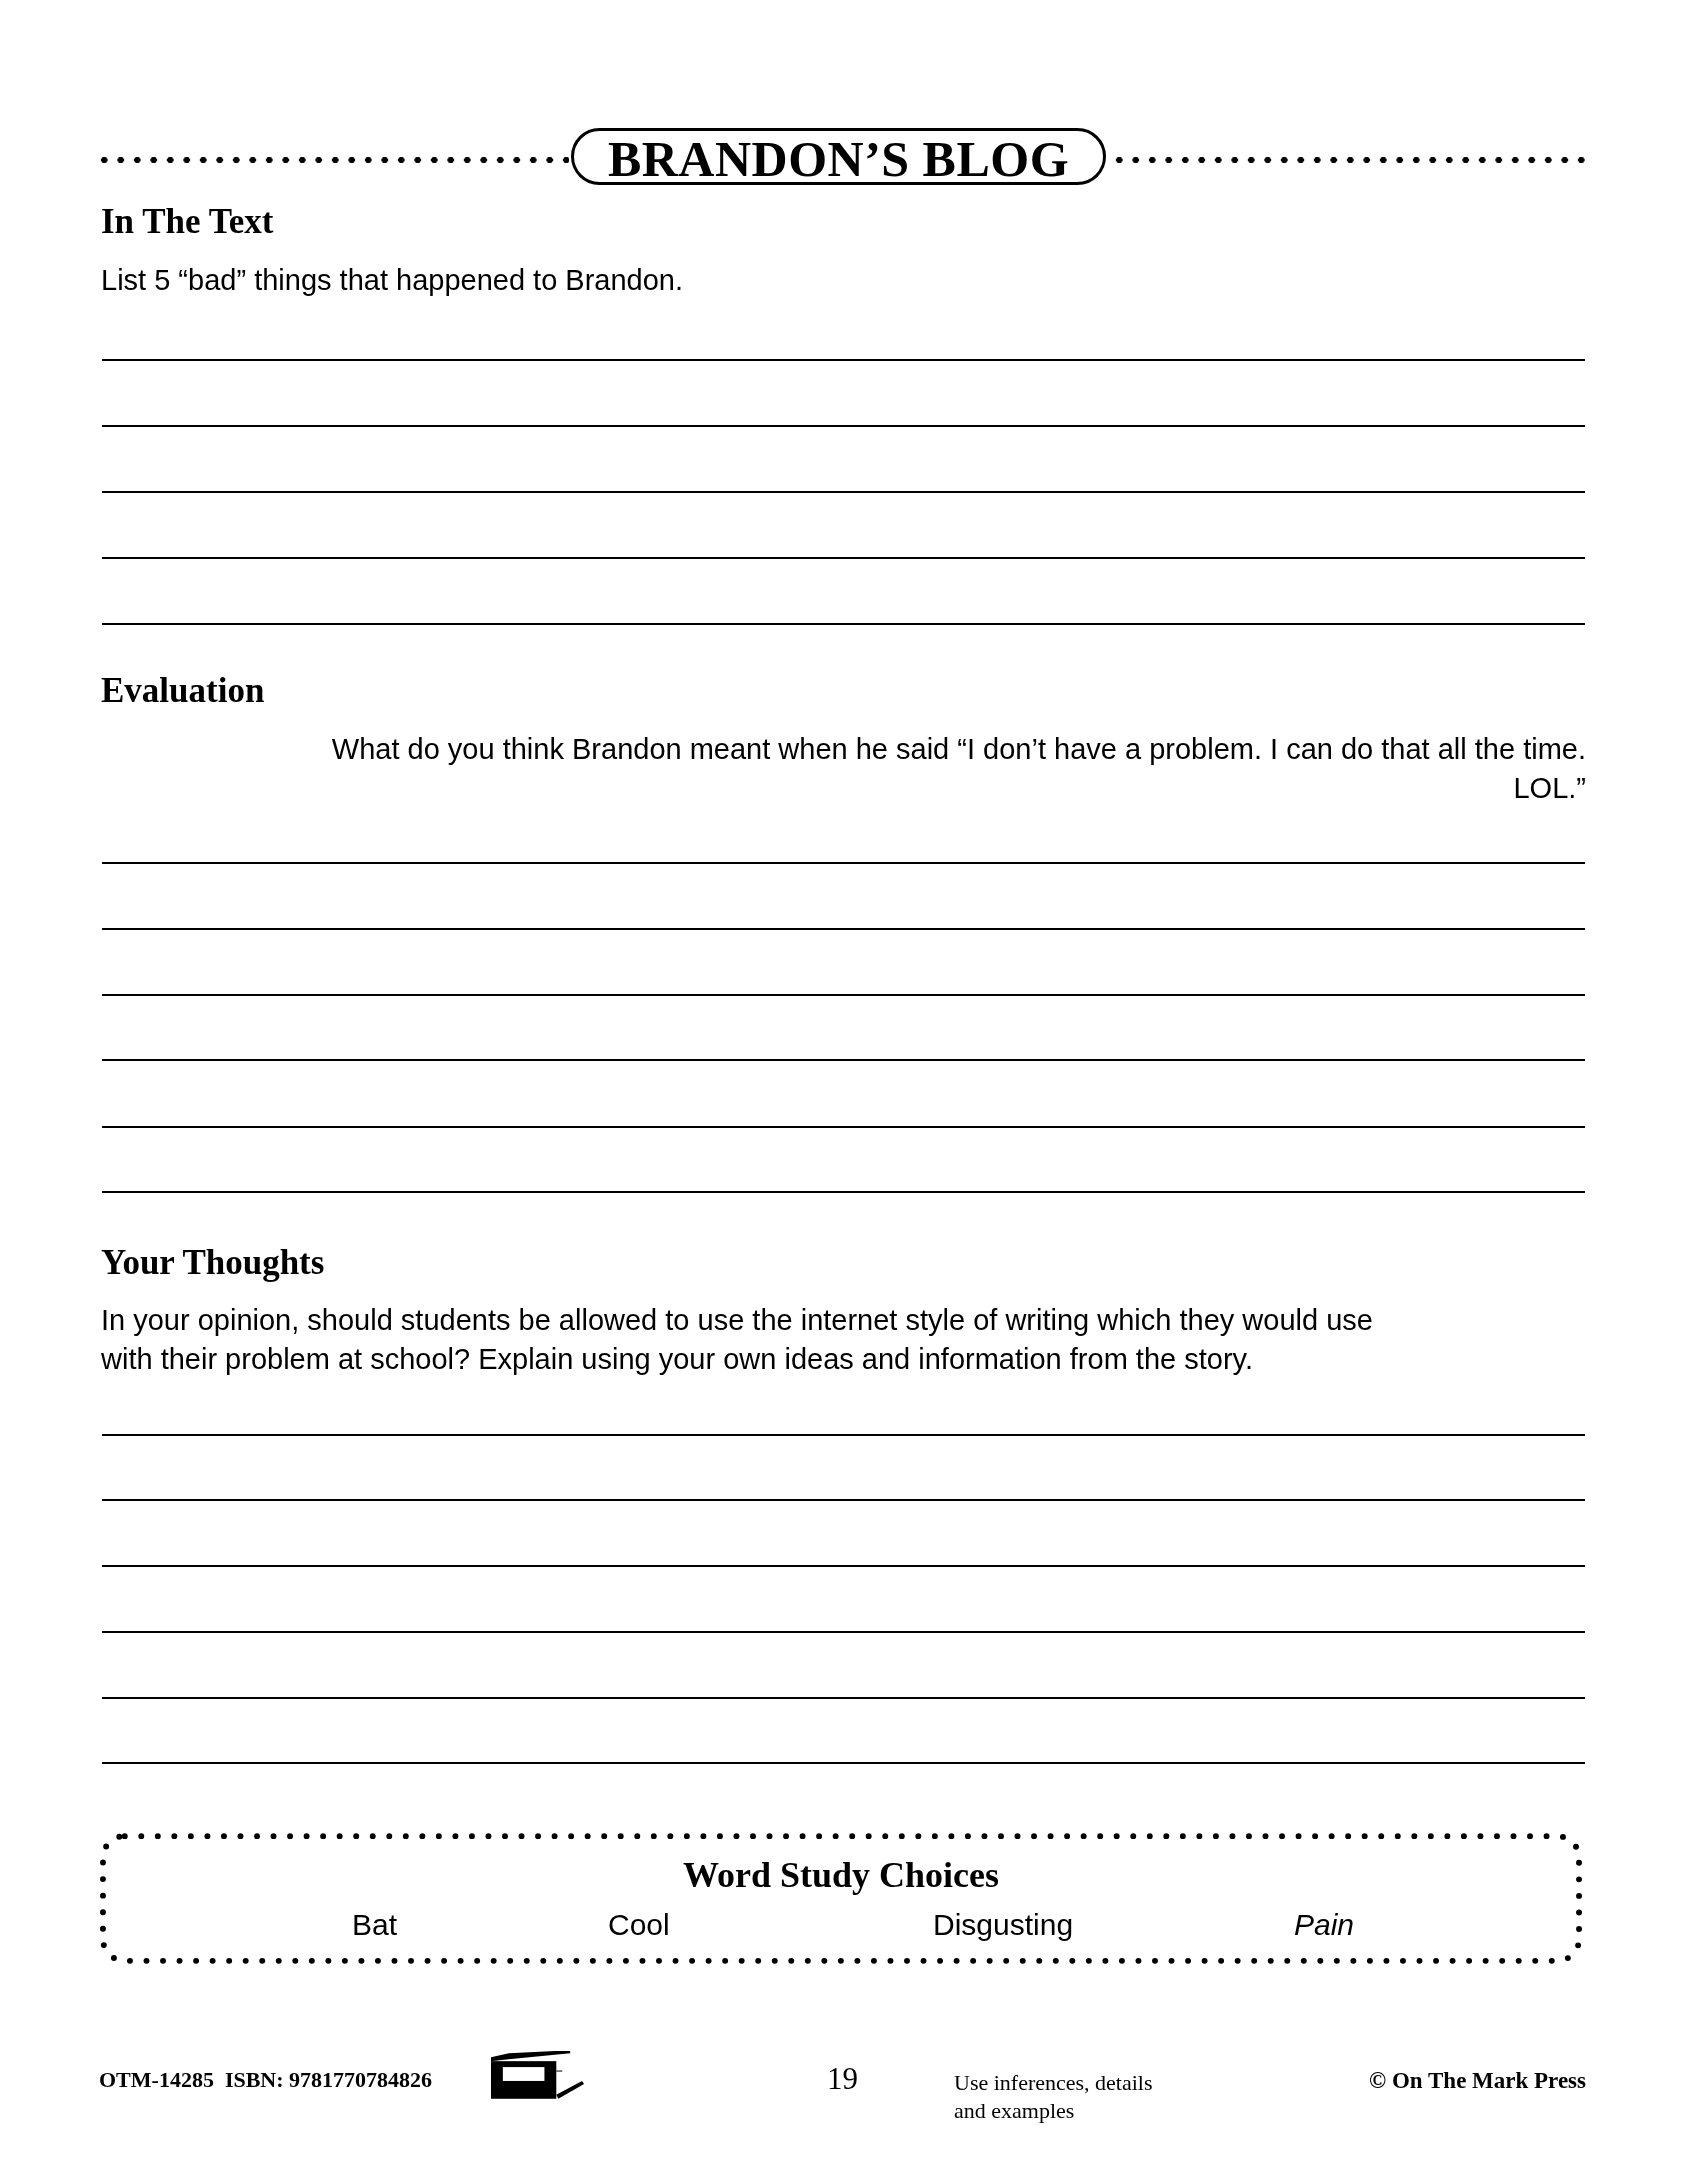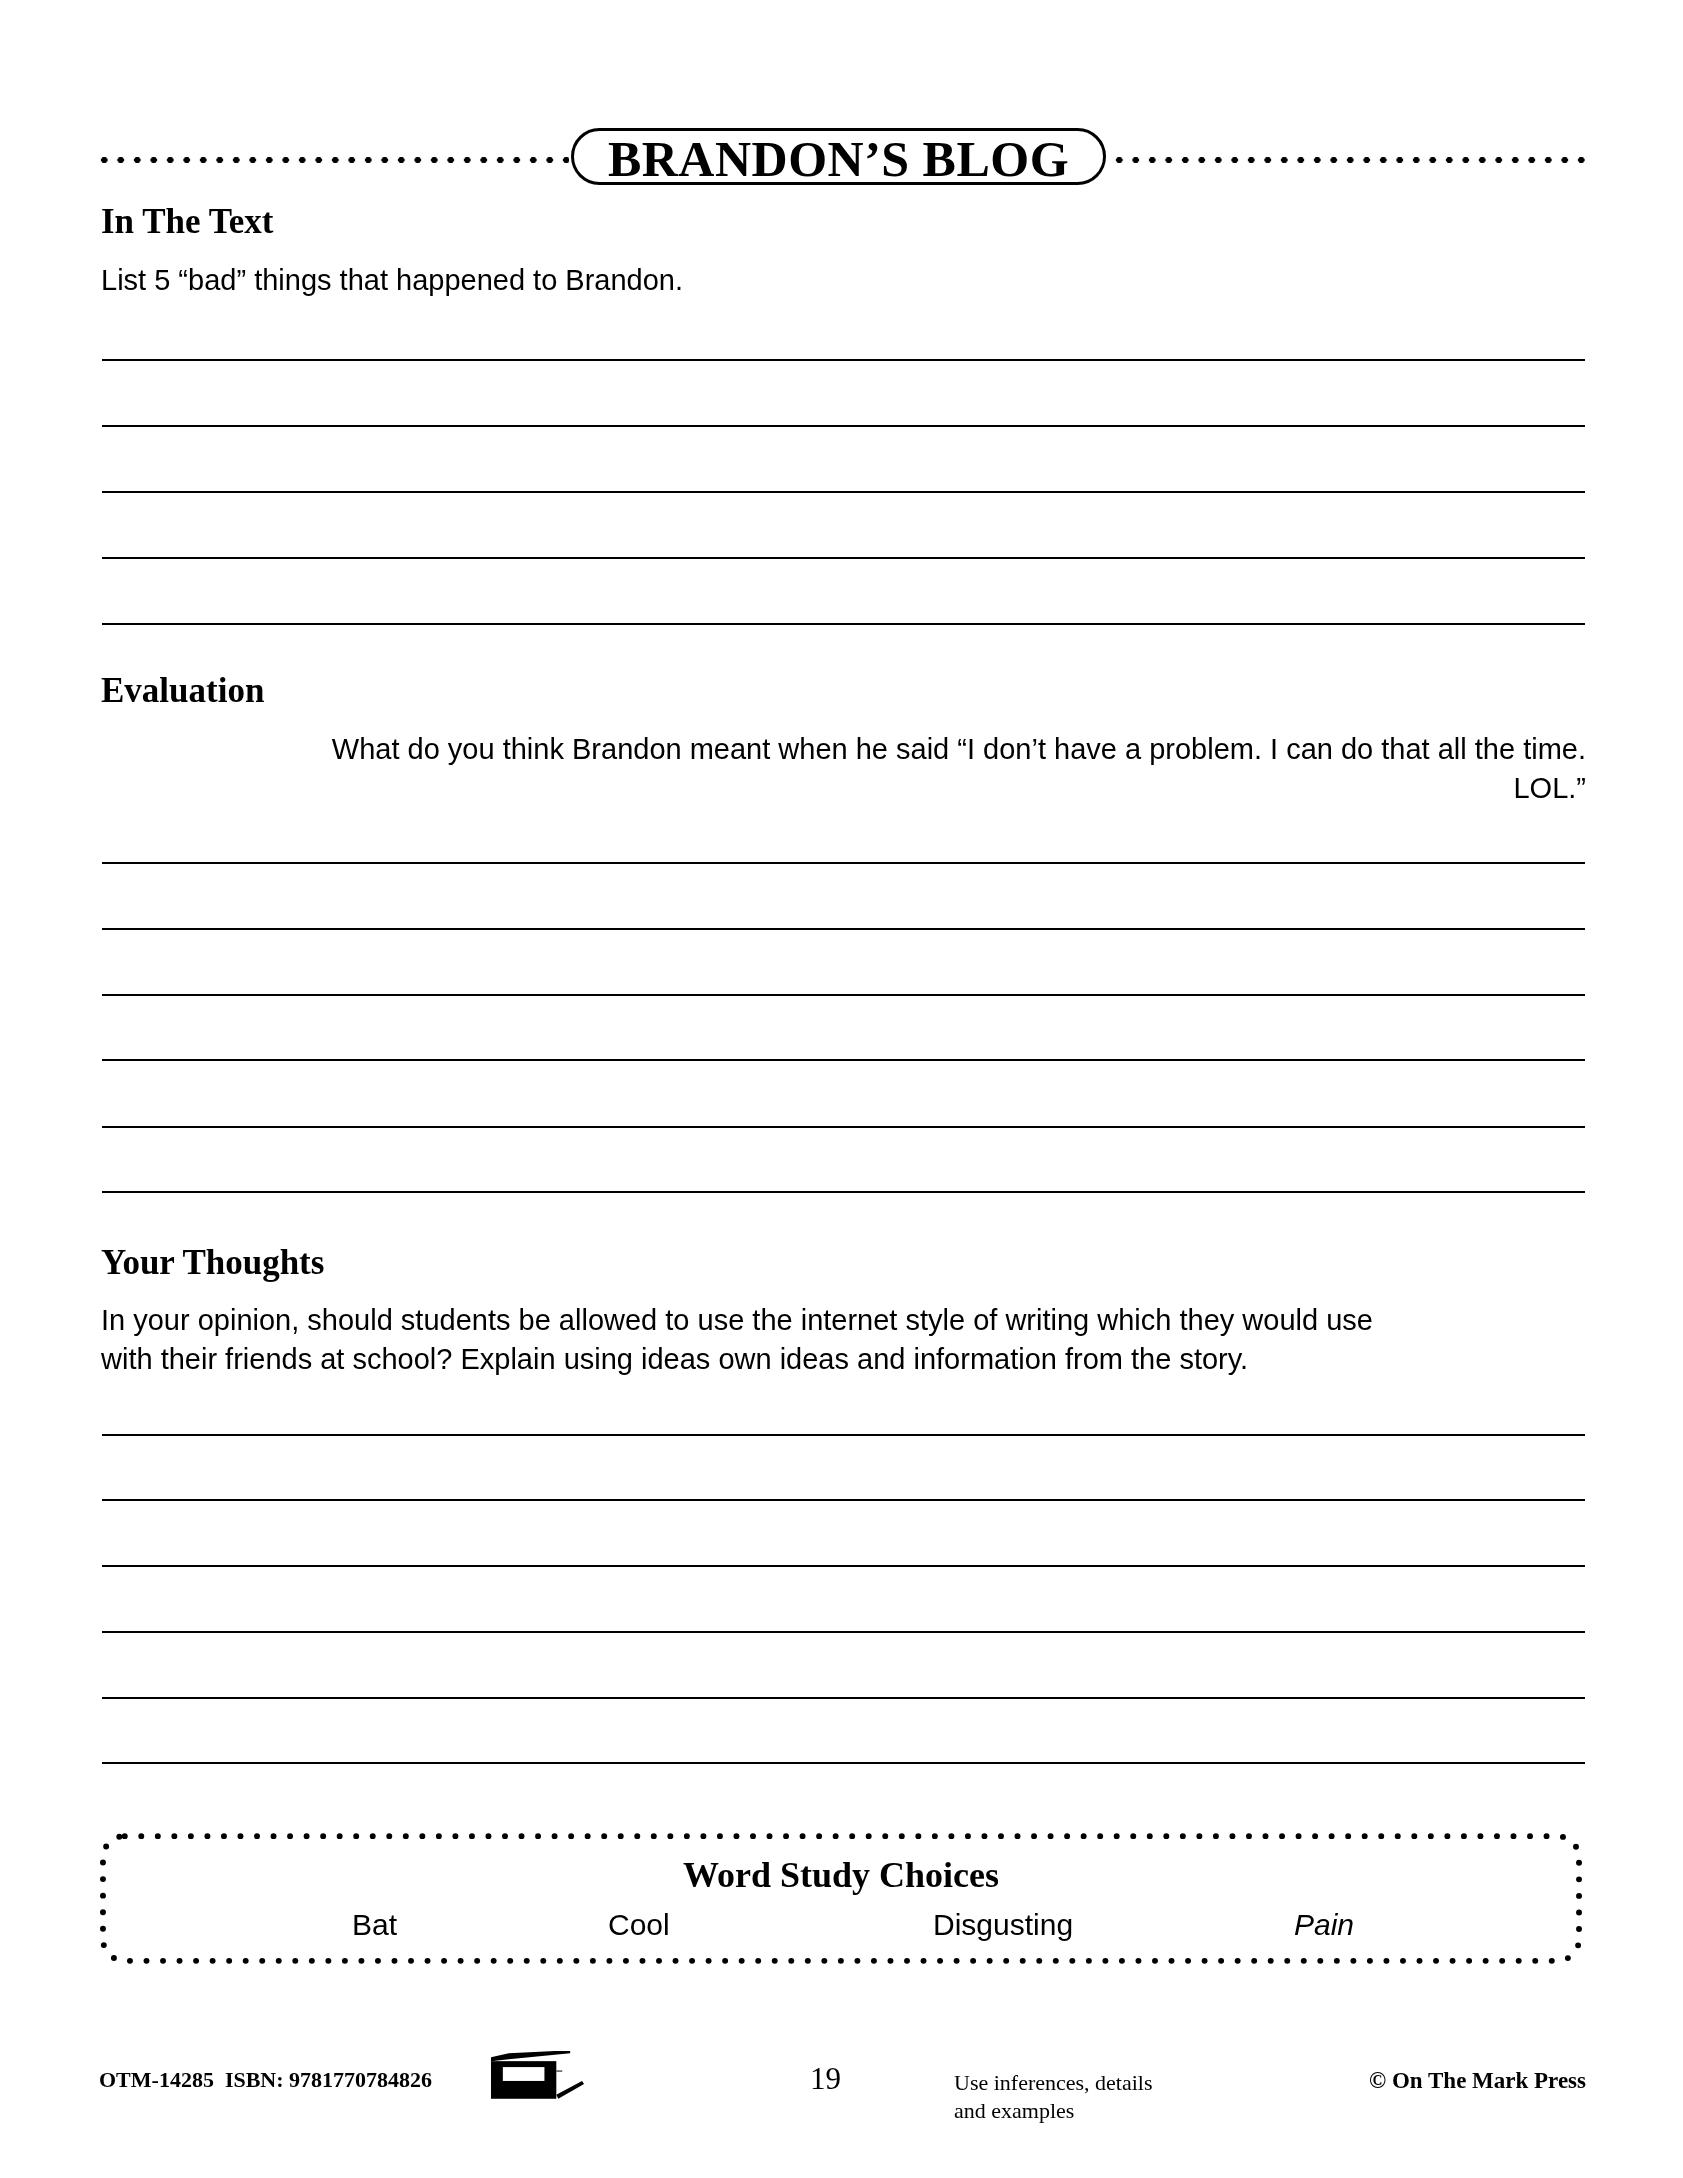--- a/index.html
+++ b/index.html
@@ -58,21 +58,21 @@
   }
 
   
   .footer-code {
     position: absolute; left: 99px; top: 2069px;
     font-family: "Liberation Serif", "DejaVu Serif", serif;
     font-weight: bold; font-size: 22px; line-height: 1; white-space: nowrap;
   }
   .copier-icon { position: absolute; left: 489px; top: 2051px; width: 97px; height: 50px; }
   .page-number {
-    position: absolute; left: 810px; top: 2063px;
+    position: absolute; left: 827px; top: 2063px;
     font-family: "Liberation Serif", "DejaVu Serif", serif;
     font-size: 31px; line-height: 1;
   }
   .skill-text {
     position: absolute; left: 954px; top: 2069px;
     font-family: "Liberation Serif", "DejaVu Serif", serif;
     font-size: 22px; line-height: 28px;
   }
   .skill-text span { display: block; white-space: nowrap; }
   .copyright {
@@ -108,21 +108,21 @@
 <div class="write-line" style="top:862px;"></div>
 <div class="write-line" style="top:928px;"></div>
 <div class="write-line" style="top:994px;"></div>
 <div class="write-line" style="top:1059px;"></div>
 <div class="write-line" style="top:1126px;"></div>
 <div class="write-line" style="top:1191px;"></div>
 
 <div class="section-heading" style="top:1245px;">Your Thoughts</div>
 <div class="prompt" style="top:1301px;">
   <div>In your opinion, should students be allowed to use the internet style of writing which they would use</div>
-  <div>with their friends at school? Explain using ideas own ideas and information from the story.</div>
+  <div>with their problem at school? Explain using your own ideas and information from the story.</div>
 </div>
 <div class="write-line" style="top:1434px;"></div>
 <div class="write-line" style="top:1499px;"></div>
 <div class="write-line" style="top:1565px;"></div>
 <div class="write-line" style="top:1631px;"></div>
 <div class="write-line" style="top:1697px;"></div>
 <div class="write-line" style="top:1762px;"></div>
 
 <div class="word-box">
   <svg width="1482" height="131" viewBox="0 0 1497 132">

